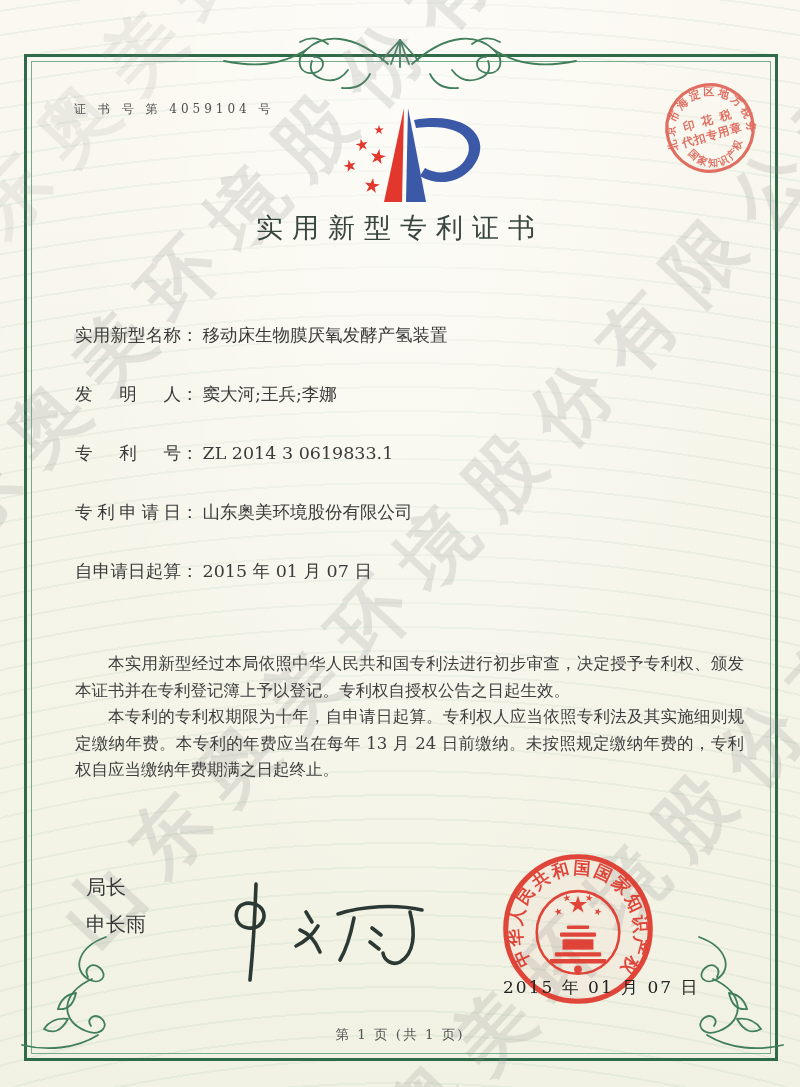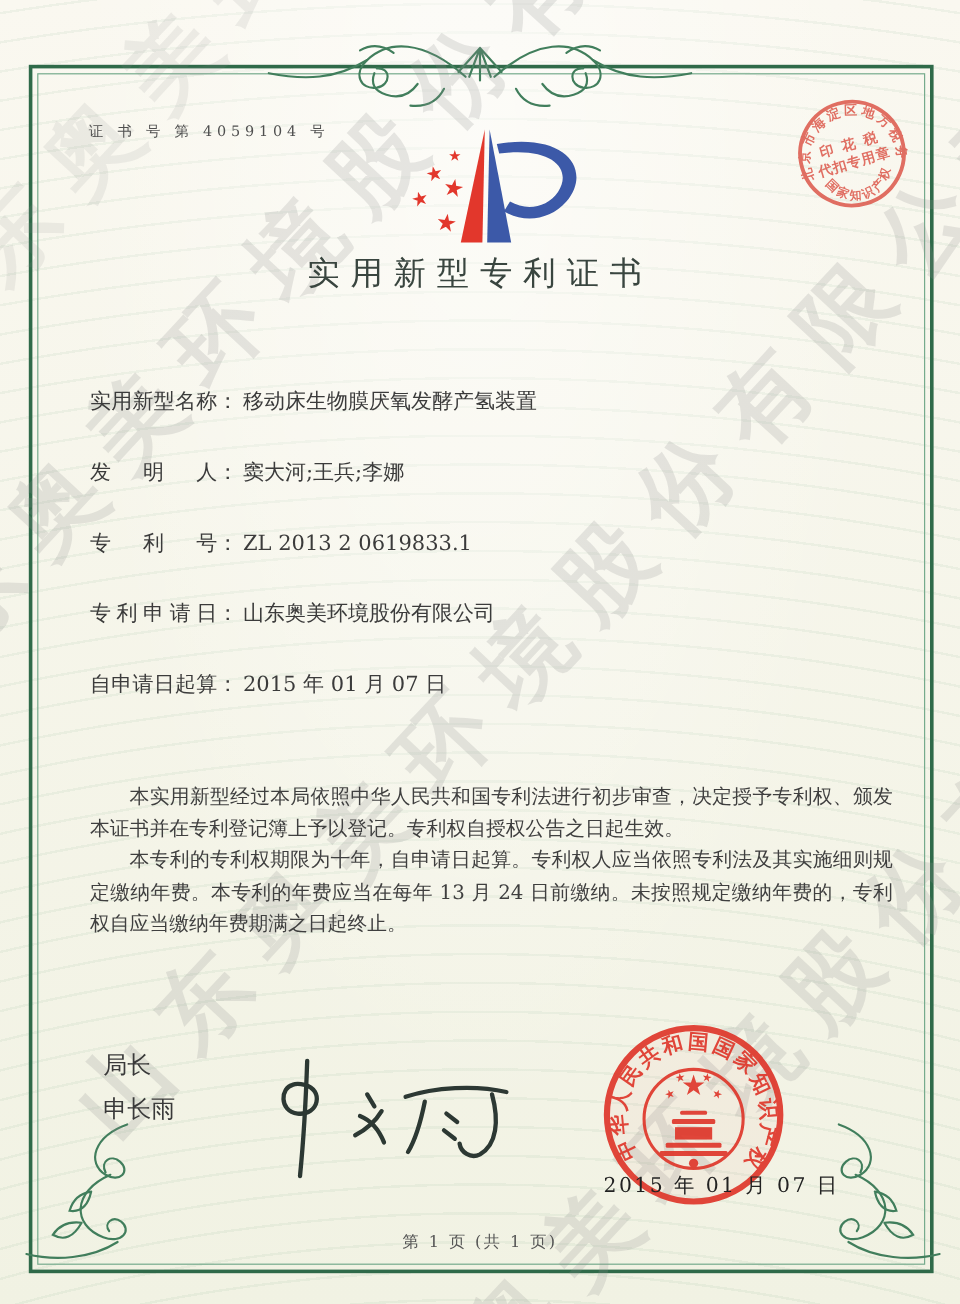--- a/index.html
+++ b/index.html
@@ -128,21 +128,21 @@
     <div class="title">实用新型专利证书</div>
 
     <div class="fields">
       <div class="frow">
         <span class="flabel">实用新型名称</span><span class="fcolon">：</span><span>移动床生物膜厌氧发酵产氢装置</span>
       </div>
       <div class="frow">
         <span class="flabel">发明人</span><span class="fcolon">：</span><span>窦大河;王兵;李娜</span>
       </div>
       <div class="frow">
-        <span class="flabel">专利号</span><span class="fcolon">：</span><span>ZL 2013 2 0619833.1</span>
+        <span class="flabel">专利号</span><span class="fcolon">：</span><span>ZL 2014 3 0619833.1</span>
       </div>
       <div class="frow">
         <span class="flabel">专利申请日</span><span class="fcolon">：</span><span>山东奥美环境股份有限公司</span>
       </div>
       <div class="frow">
         <span class="flabel">自申请日起算</span><span class="fcolon">：</span><span>2015 年 01 月 07 日</span>
       </div>
     </div>
 
     <div class="paras">

